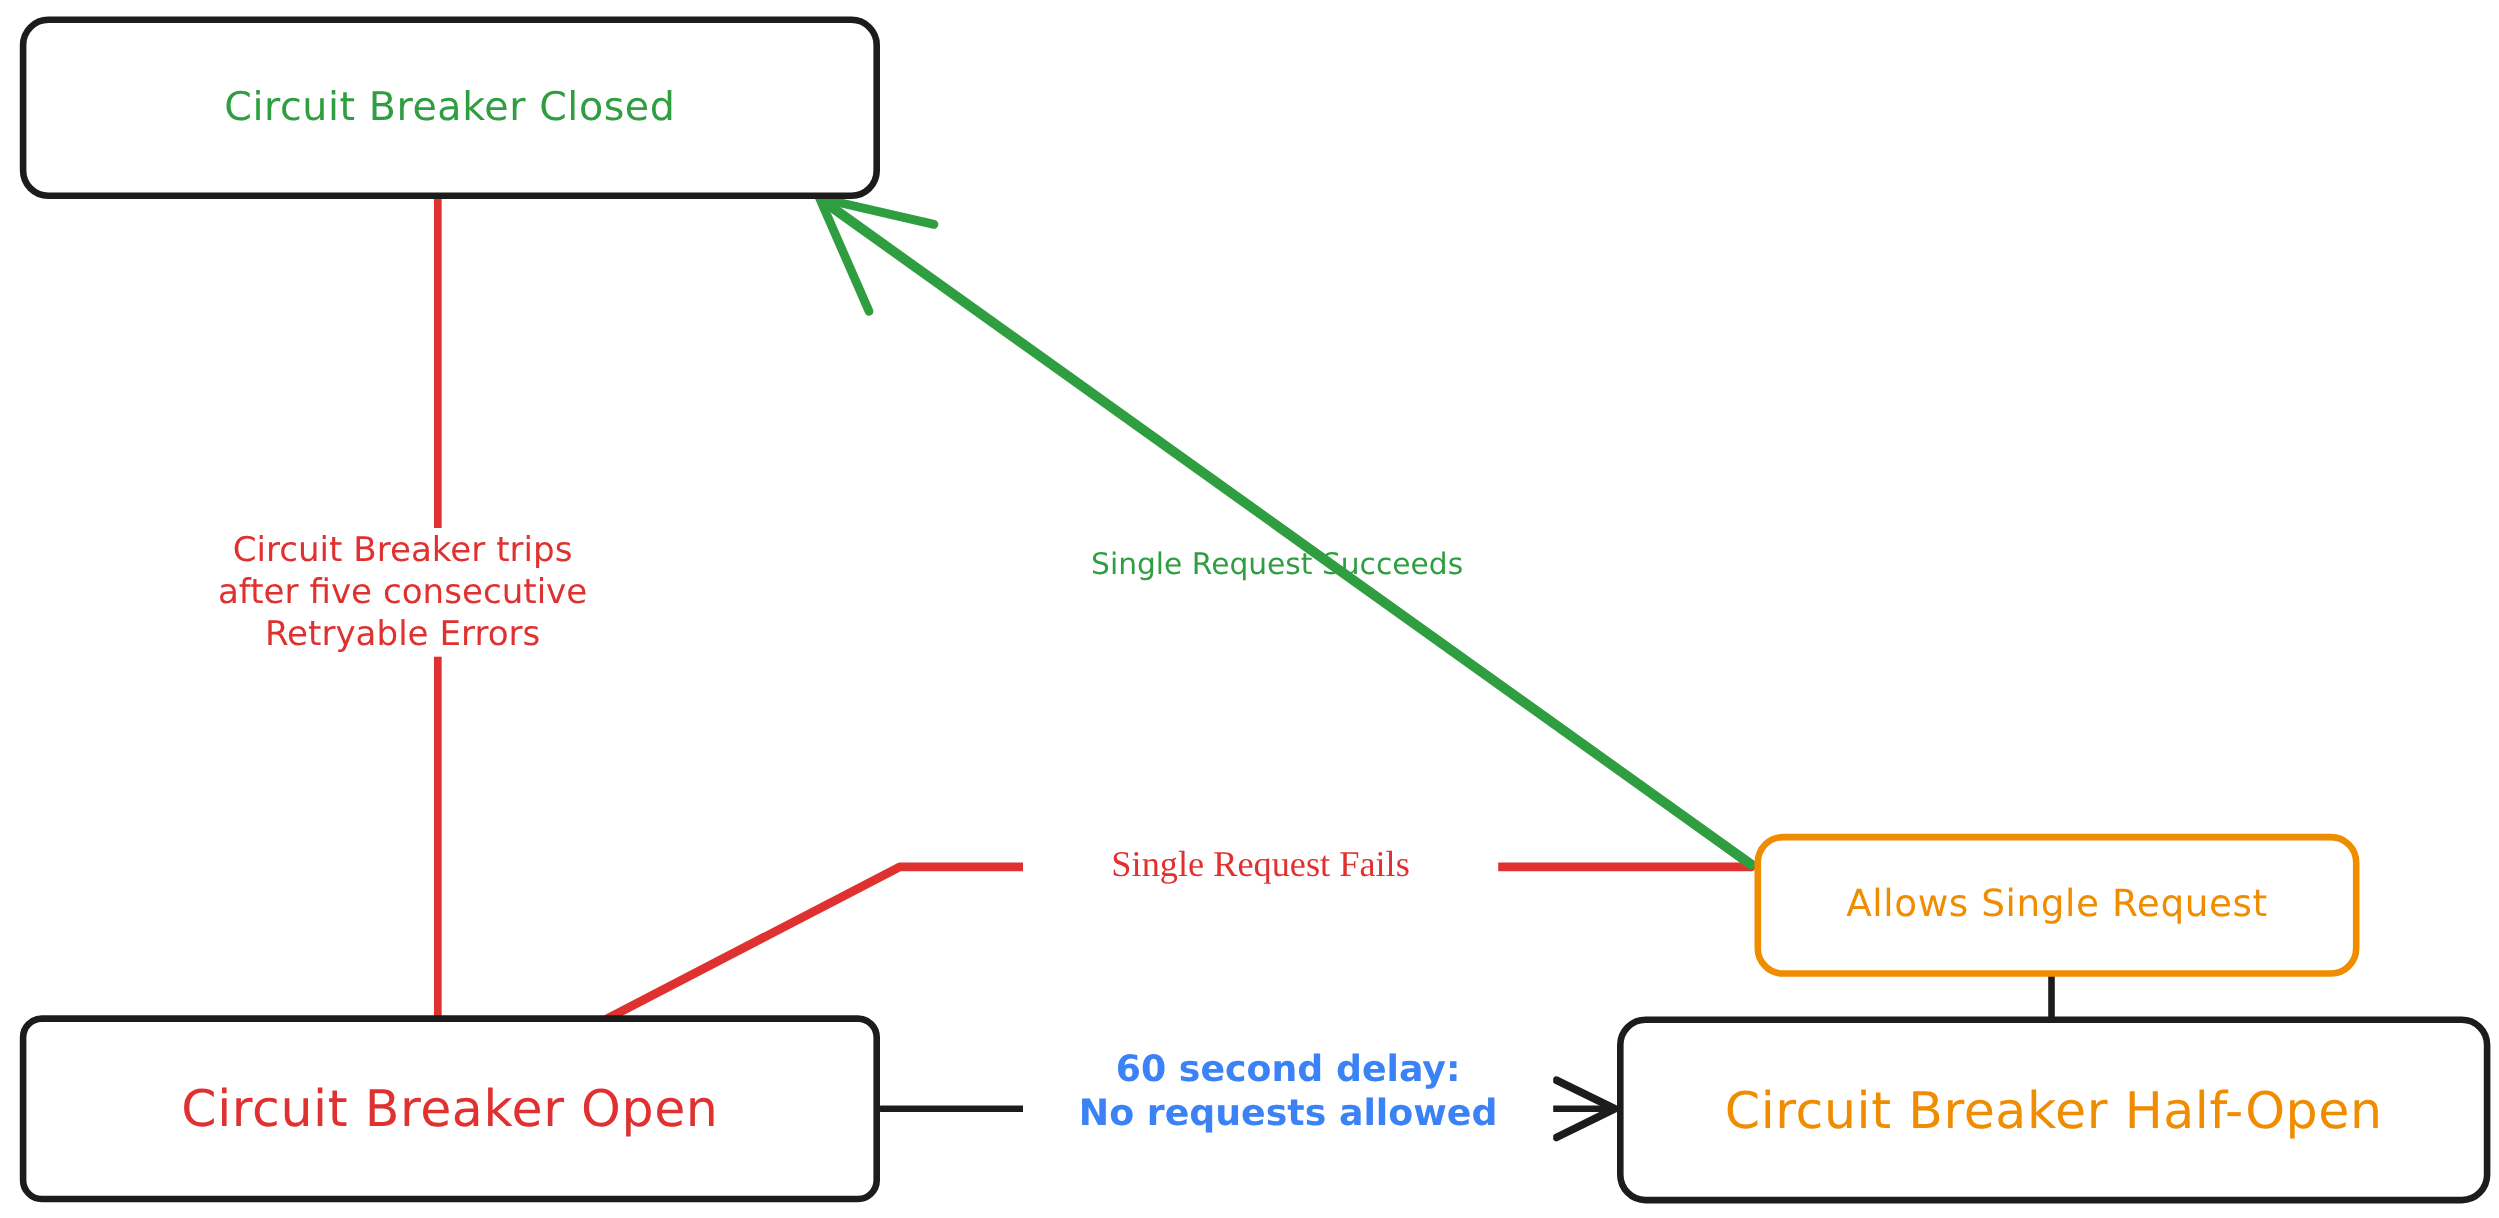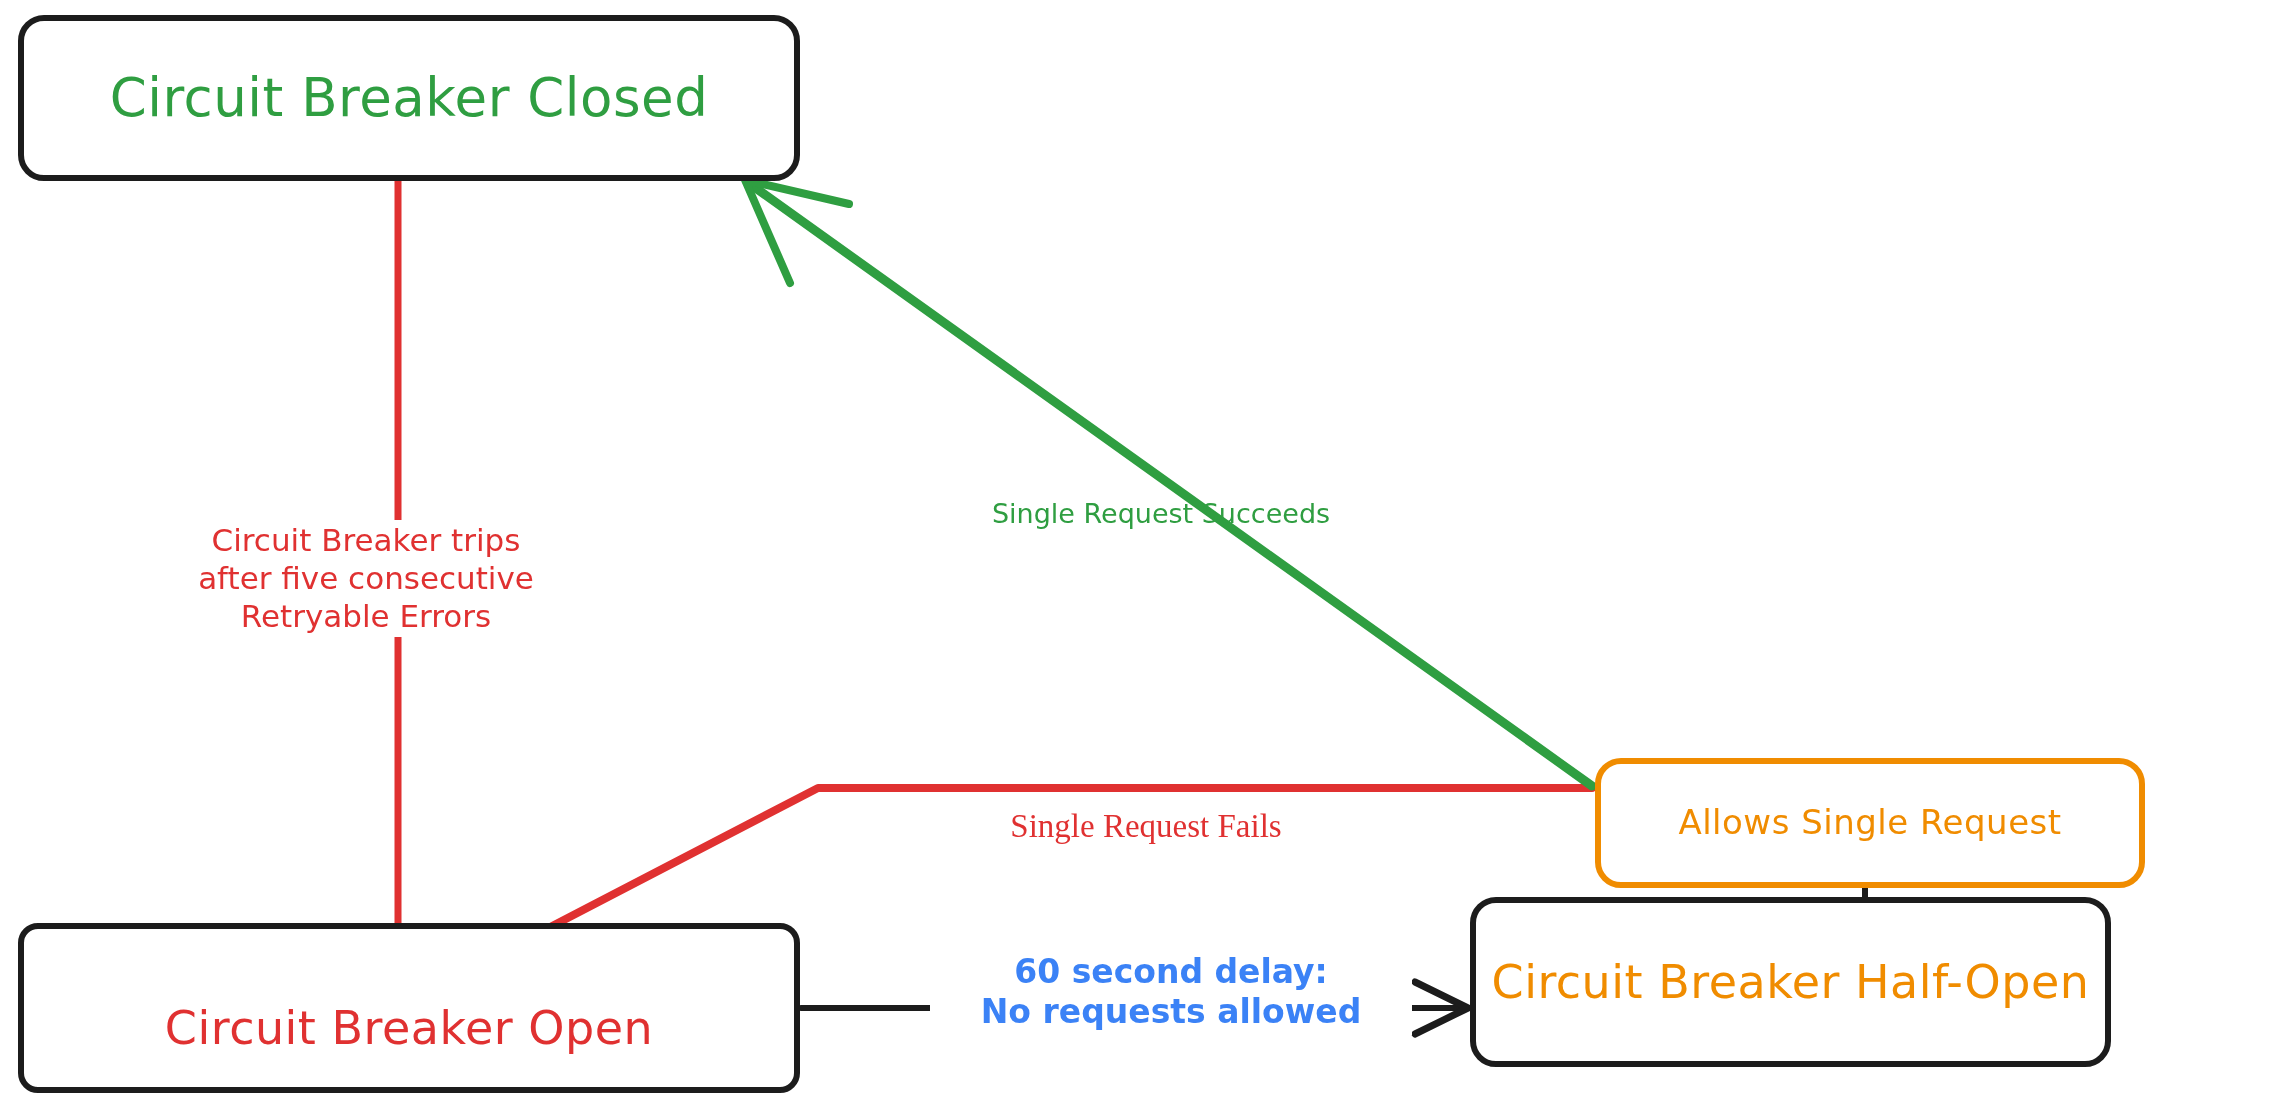--- a/index.html
+++ b/index.html
@@ -41,31 +41,31 @@
     border: 6px solid #f08c00;
     border-radius: 26px;
   }
   .node-label {
     font-family: "DejaVu Sans", sans-serif;
     letter-spacing: 0.5px;
     line-height: 1.1;
     white-space: nowrap;
   }
   .lbl-green  { color: #2f9e41; }
-  .lbl-red    { color: #e03131; margin-top: 40px; }
+  .lbl-red    { color: #e03131; }
   .lbl-orange { color: #f08c00; }
   .lbl-black  { color: #3b82f6; font-weight: bold; }
 
   
   #node-closed   { left: 18px;   top: 15px;   width: 782px; height: 166px; }
   #node-open     { left: 18px;   top: 923px;  width: 782px; height: 170px; border-radius: 20px; }
-  #node-halfopen { left: 1470px; top: 897px;  width: 641px; height: 170px; }
+  #node-halfopen { left: 1470px; top: 924px;  width: 794px; height: 170px; }
   #node-allows   { left: 1595px; top: 730px;  width: 550px; height: 130px; margin-top: 28px; }
 
-  #node-closed   .node-label { font-size: 53px; }
+  #node-closed   .node-label { font-size: 36px; }
   #node-open     .node-label { font-size: 46px; }
   #node-halfopen .node-label { font-size: 46px; }
   #node-allows   .node-label { font-size: 34px; }
 
   
   .edge-label {
     position: absolute;
     font-family: "DejaVu Sans", sans-serif;
     text-align: center;
     line-height: 1.22;

